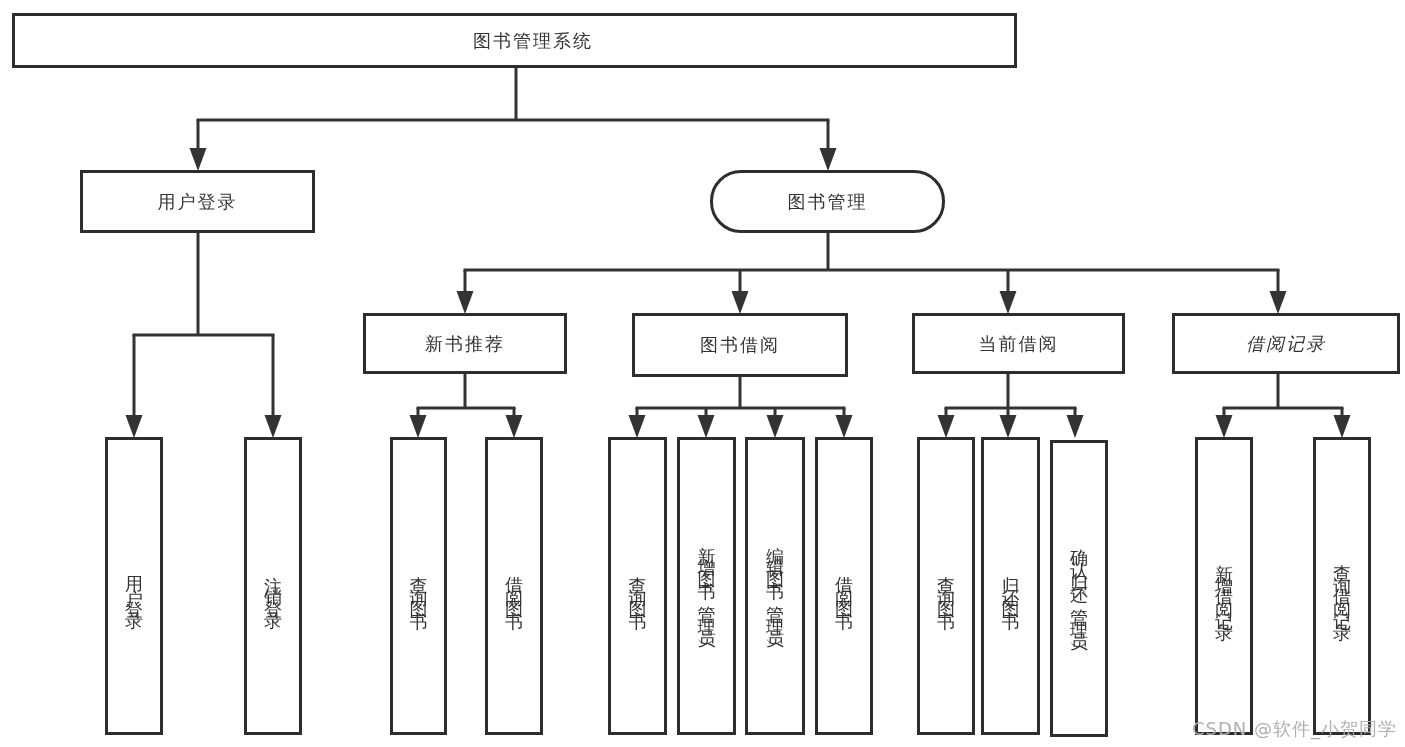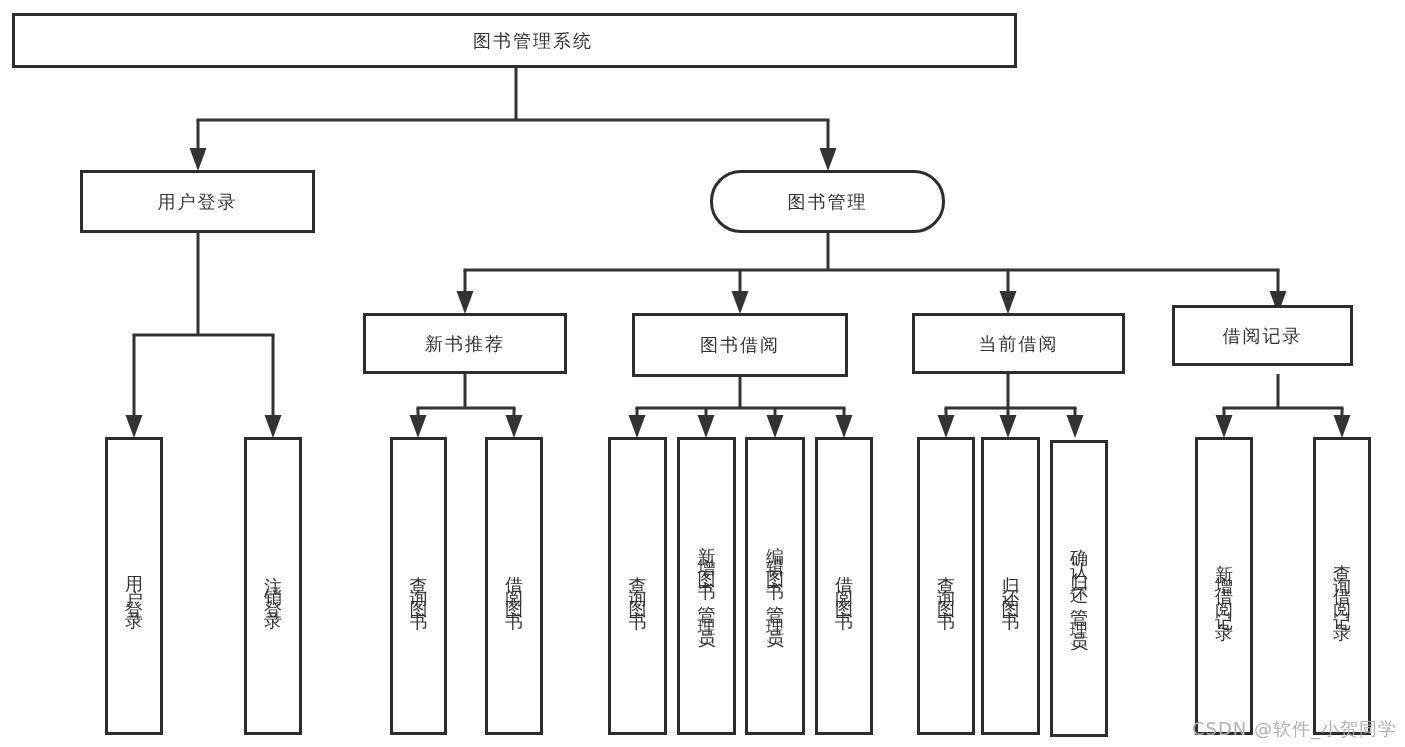--- a/index.html
+++ b/index.html
@@ -107,21 +107,21 @@
     </svg>
 
   <div class="node" style="left:12px; top:13px; width:1005px; height:55px;padding-left:37px;">图书管理系统</div>
 
   <div class="node" style="left:80px; top:170px; width:235px; height:63px;">用户登录</div>
   <div class="node" style="left:710px; top:170px; width:235px; height:63px;border-radius:31px;">图书管理</div>
 
   <div class="node" style="left:363px; top:313px; width:204px; height:61px;">新书推荐</div>
   <div class="node" style="left:632px; top:313px; width:216px; height:64px;">图书借阅</div>
   <div class="node" style="left:912px; top:313px; width:213px; height:61px;">当前借阅</div>
-  <div class="node" style="left:1172px; top:305px; width:181px; height:61px;">借阅记录</div>
+  <div class="node" style="left:1172px; top:313px; width:228px; height:61px;font-style:italic;">借阅记录</div>
 
   <div class="node vnode" style="left:105px; top:437px; width:58px; height:298px;">用户登录</div>
   <div class="node vnode" style="left:244px; top:437px; width:58px; height:298px;">注销登录</div>
 
   <div class="node vnode" style="left:390px; top:437px; width:57px; height:298px;">查询图书</div>
   <div class="node vnode" style="left:485px; top:437px; width:58px; height:298px;">借阅图书</div>
 
   <div class="node vnode" style="left:608px; top:437px; width:59px; height:298px;">查询图书</div>
   <div class="node vnode" style="left:677px; top:437px; width:59px; height:298px;">新增图书（管理员）</div>
   <div class="node vnode" style="left:745px; top:437px; width:60px; height:298px;">编辑图书（管理员）</div>

